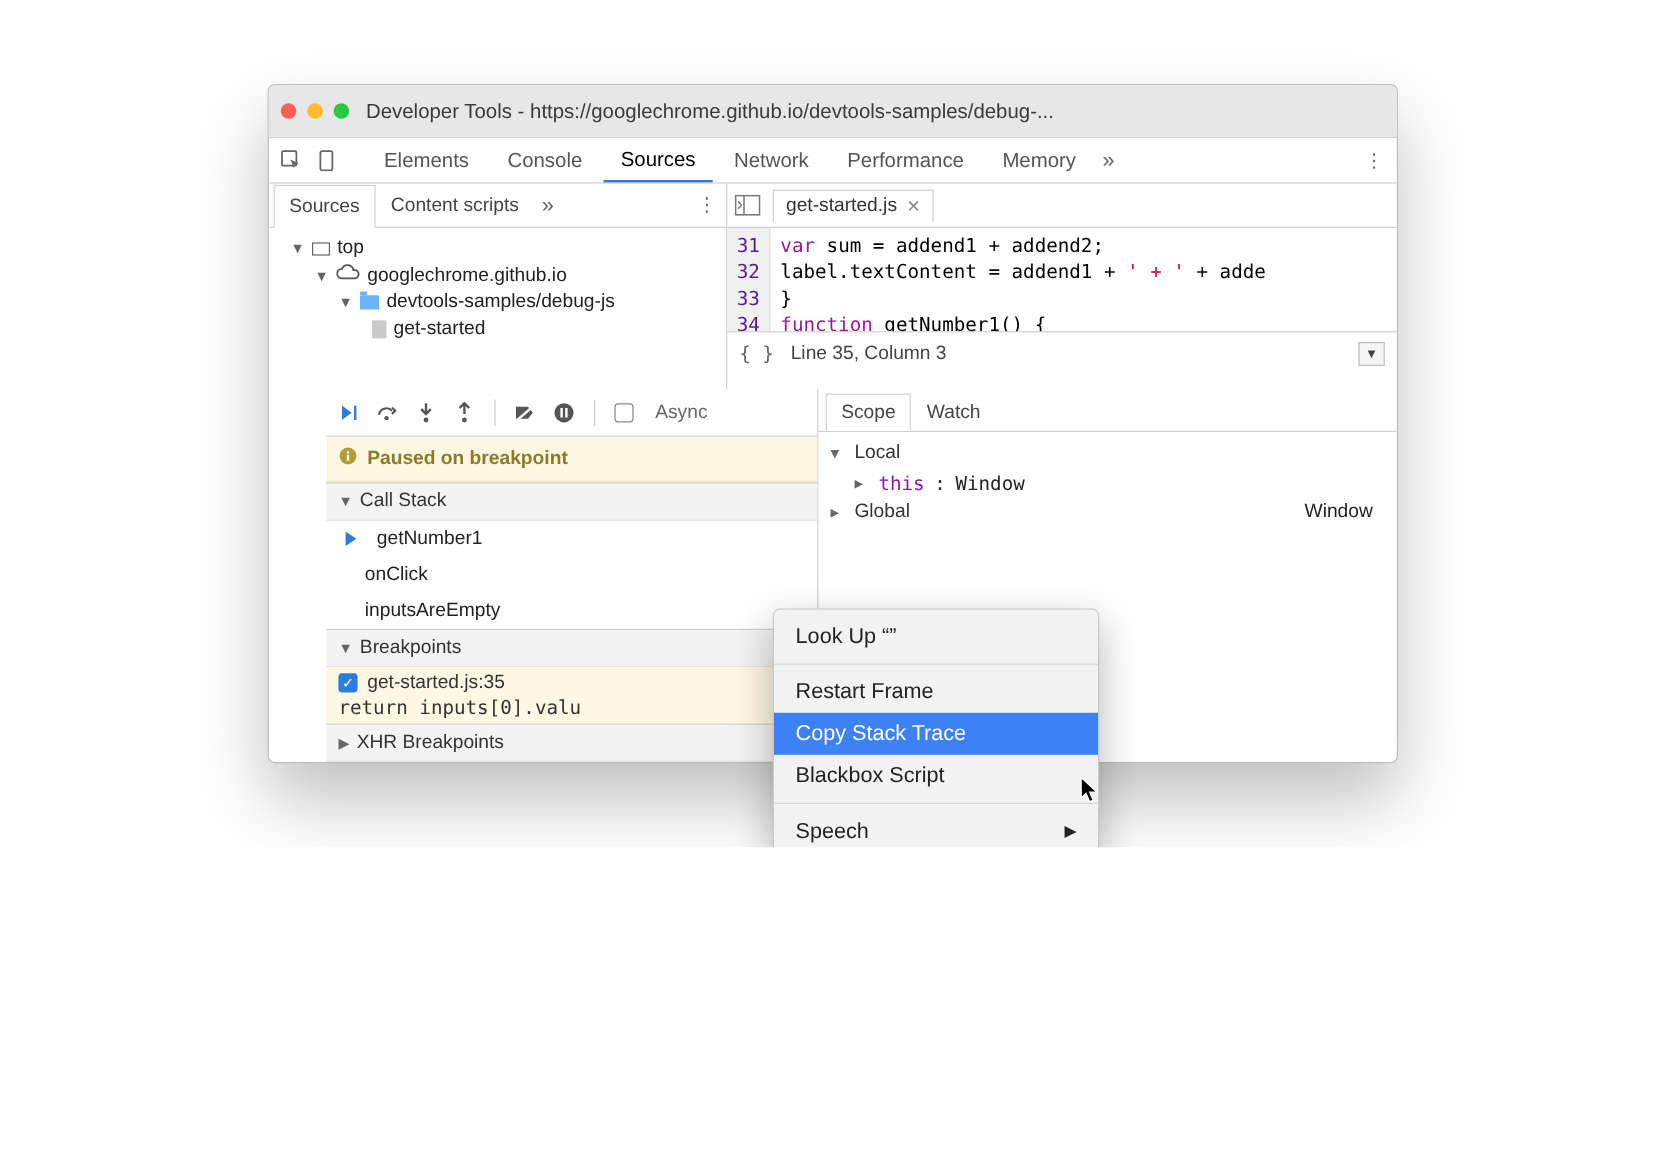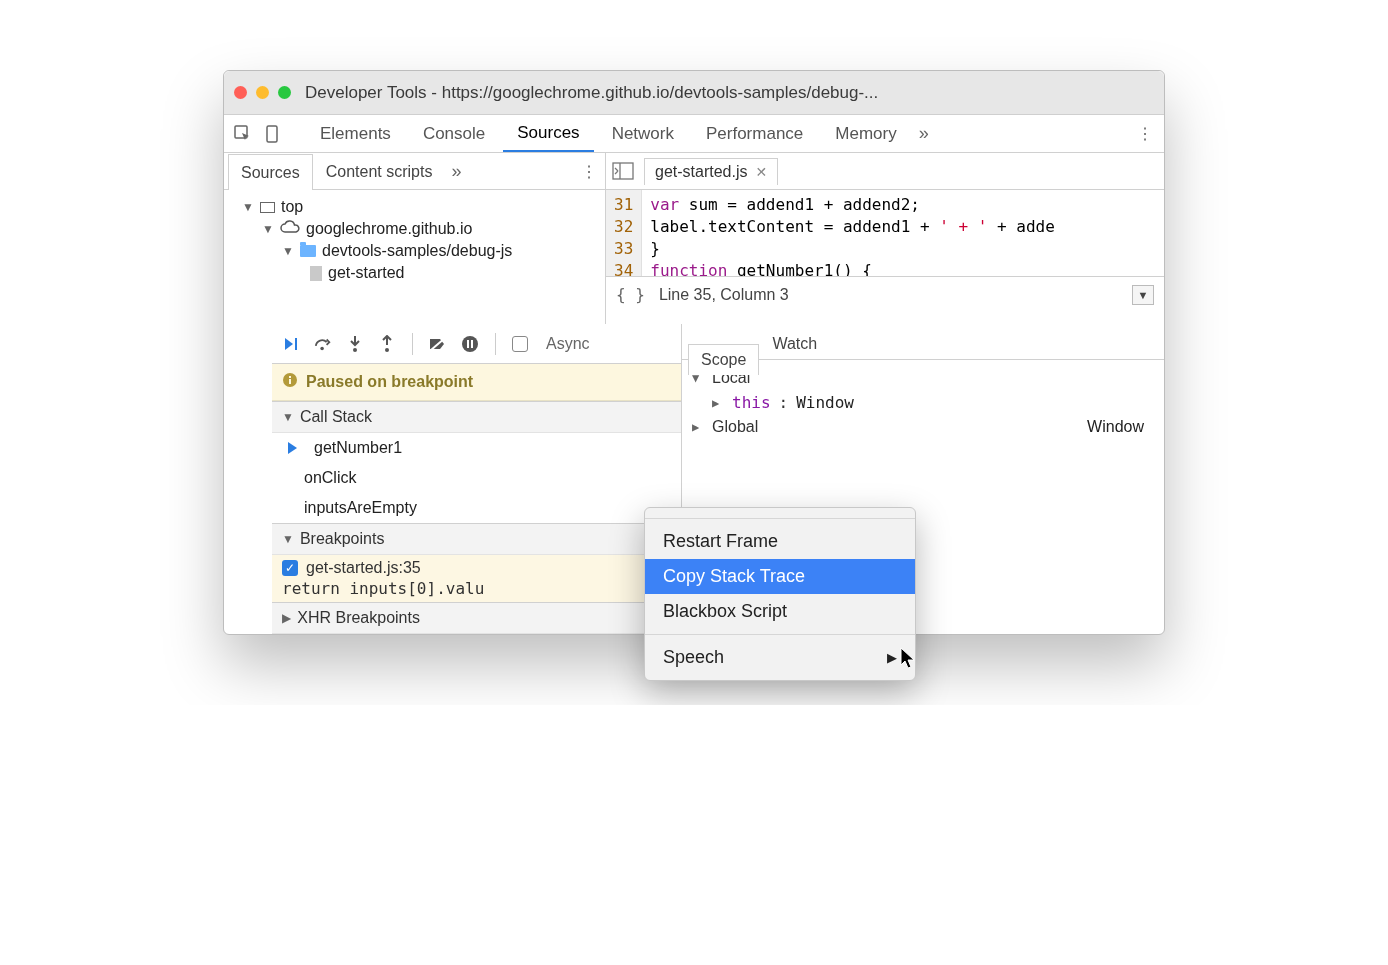--- a/index.html
+++ b/index.html
@@ -108,21 +108,21 @@
 .tree .lvl2 { padding-left:30px; }
 .tree .lvl3 { padding-left:50px; }
 .tree .lvl4 { padding-left:78px; }
 .ic-frame { width:15px; height:11px; border:1.5px solid #666; display:inline-block;}
 .ic-folder { width:16px; height:12px; background:#6cb4ff; border-radius:1px; position:relative;}
 .ic-folder::before{content:"";position:absolute;top:-3px;left:0;width:6px;height:3px;background:#6cb4ff;border-radius:1px 1px 0 0;}
 .ic-file { width:12px; height:15px; background:#c9c9c9; position:relative;}
 
 
 .code-area { display:flex; height:86px; overflow:hidden; font-family:"Menlo","Consolas",monospace; font-size:16px; }
-.gutter { background:#f0f0f0; color:#a16207; padding:4px 8px; text-align:right; border-right:1px solid #e0e0e0;}
+.gutter { background:#f0f0f0; color:#4c1d95; padding:4px 8px; text-align:right; border-right:1px solid #e0e0e0;}
 .gutter div { height:22px; line-height:22px;}
 .code { padding:4px 8px; color:#000; white-space:nowrap;}
 .code div { height:22px; line-height:22px;}
 .kw { color:#9a1a8a; }
 .str { color:#c03; }
 
 .code-status {
   height:36px; border-top:1px solid #d0d0d0; display:flex; align-items:center; padding:0 10px; color:#444; font-size:16px; gap:14px;
 }
 .code-status .curly { font-family:"Menlo",monospace; color:#666;}
@@ -161,21 +161,21 @@
   content:""; width:0; height:0; border-top:6px solid transparent; border-bottom:6px solid transparent;
   border-left:9px solid #2a7de1; position:relative; left:-16px; margin-right:-9px;
 }
 .bp-item { background:#fdf7e3; padding:4px 10px; font-family:"Menlo",monospace; font-size:16px;}
 .bp-top { display:flex; align-items:center; gap:8px; font-family:-apple-system,Arial,sans-serif; padding-bottom:2px;}
 .bp-cb { width:16px; height:16px; background:#2a7de1; border-radius:3px; display:flex; align-items:center; justify-content:center; color:#fff; font-size:12px;}
 
 
 .sw-tabs { height:36px; display:flex; align-items:flex-end; border-bottom:1px solid #d0d0d0; padding-left:6px;}
 .sw-tab { padding:6px 12px; font-size:16px; color:#444; border:1px solid transparent; border-bottom:none;}
-.sw-tab.active { border-color:#d0d0d0; background:#fff; position:relative; top:16px;}
+.sw-tab.active { border-color:#d0d0d0; background:#fff; position:relative; top:0;}
 .scope { padding:6px 10px; font-family:"Menlo",monospace; font-size:16px;}
 .scope-row { display:flex; align-items:center; gap:8px; padding:3px 0;}
 .scope .tri { color:#666; font-size:12px; width:12px;}
 .scope .prop { color:#8918a5;}
 .scope .val { color:#222;}
 .scope .global { display:flex; justify-content:space-between; padding-right:10px;}
 
 
 .ctx-menu {
   position:absolute;
@@ -420,20 +420,23 @@
               <span class="tri">▶</span>
               <span style="font-family:-apple-system,Arial">Global</span>
             </span>
           <span class="val" style="font-family:-apple-system,Arial">Window</span>
         </div>
       </div>
     </div>
   </div>
 
   <div class="ctx-menu">
+    <div class="ctx-item">
+        <span>Look Up “”</span>
+      </div>
     <div class="ctx-sep"></div>
     <div class="ctx-item">
         <span>Restart Frame</span>
       </div>
     <div class="ctx-item hovered">
         <span>Copy Stack Trace</span>
       </div>
     <div class="ctx-item">
         <span>Blackbox Script</span>
       </div>

